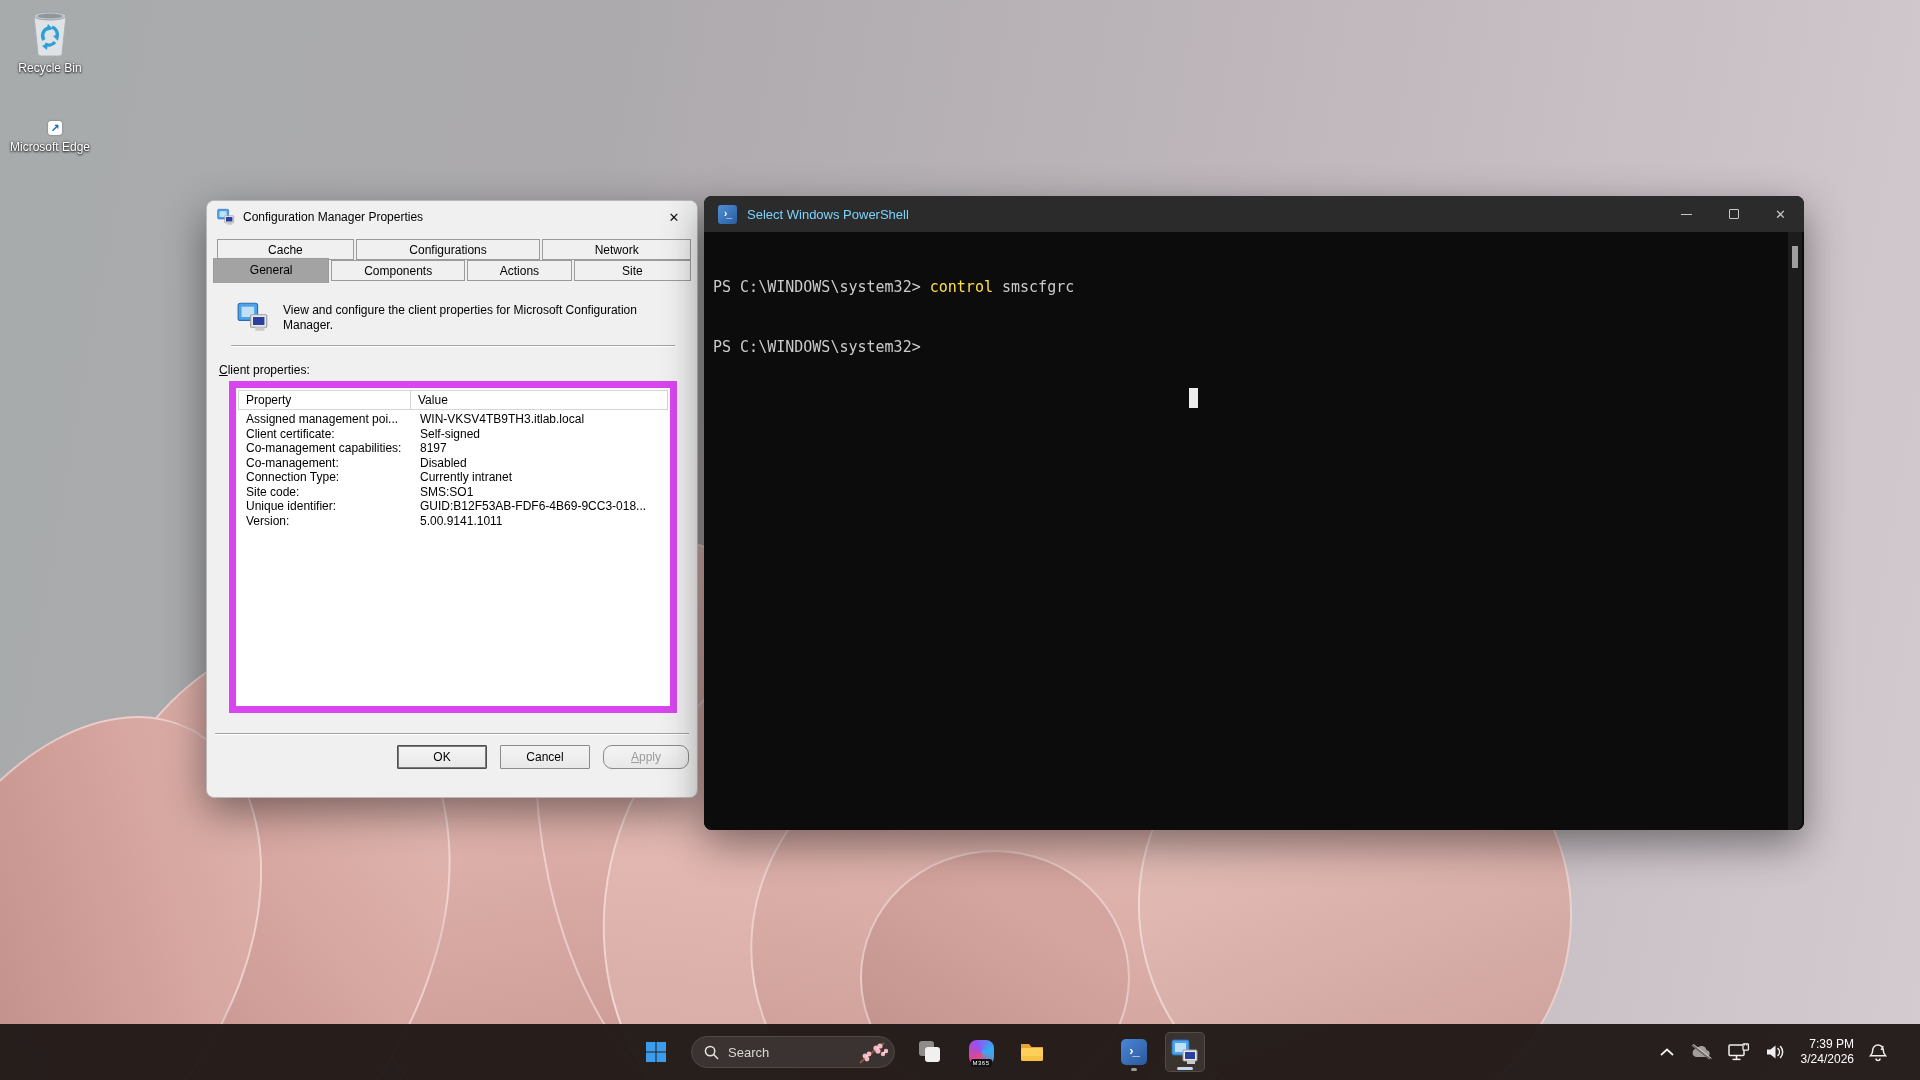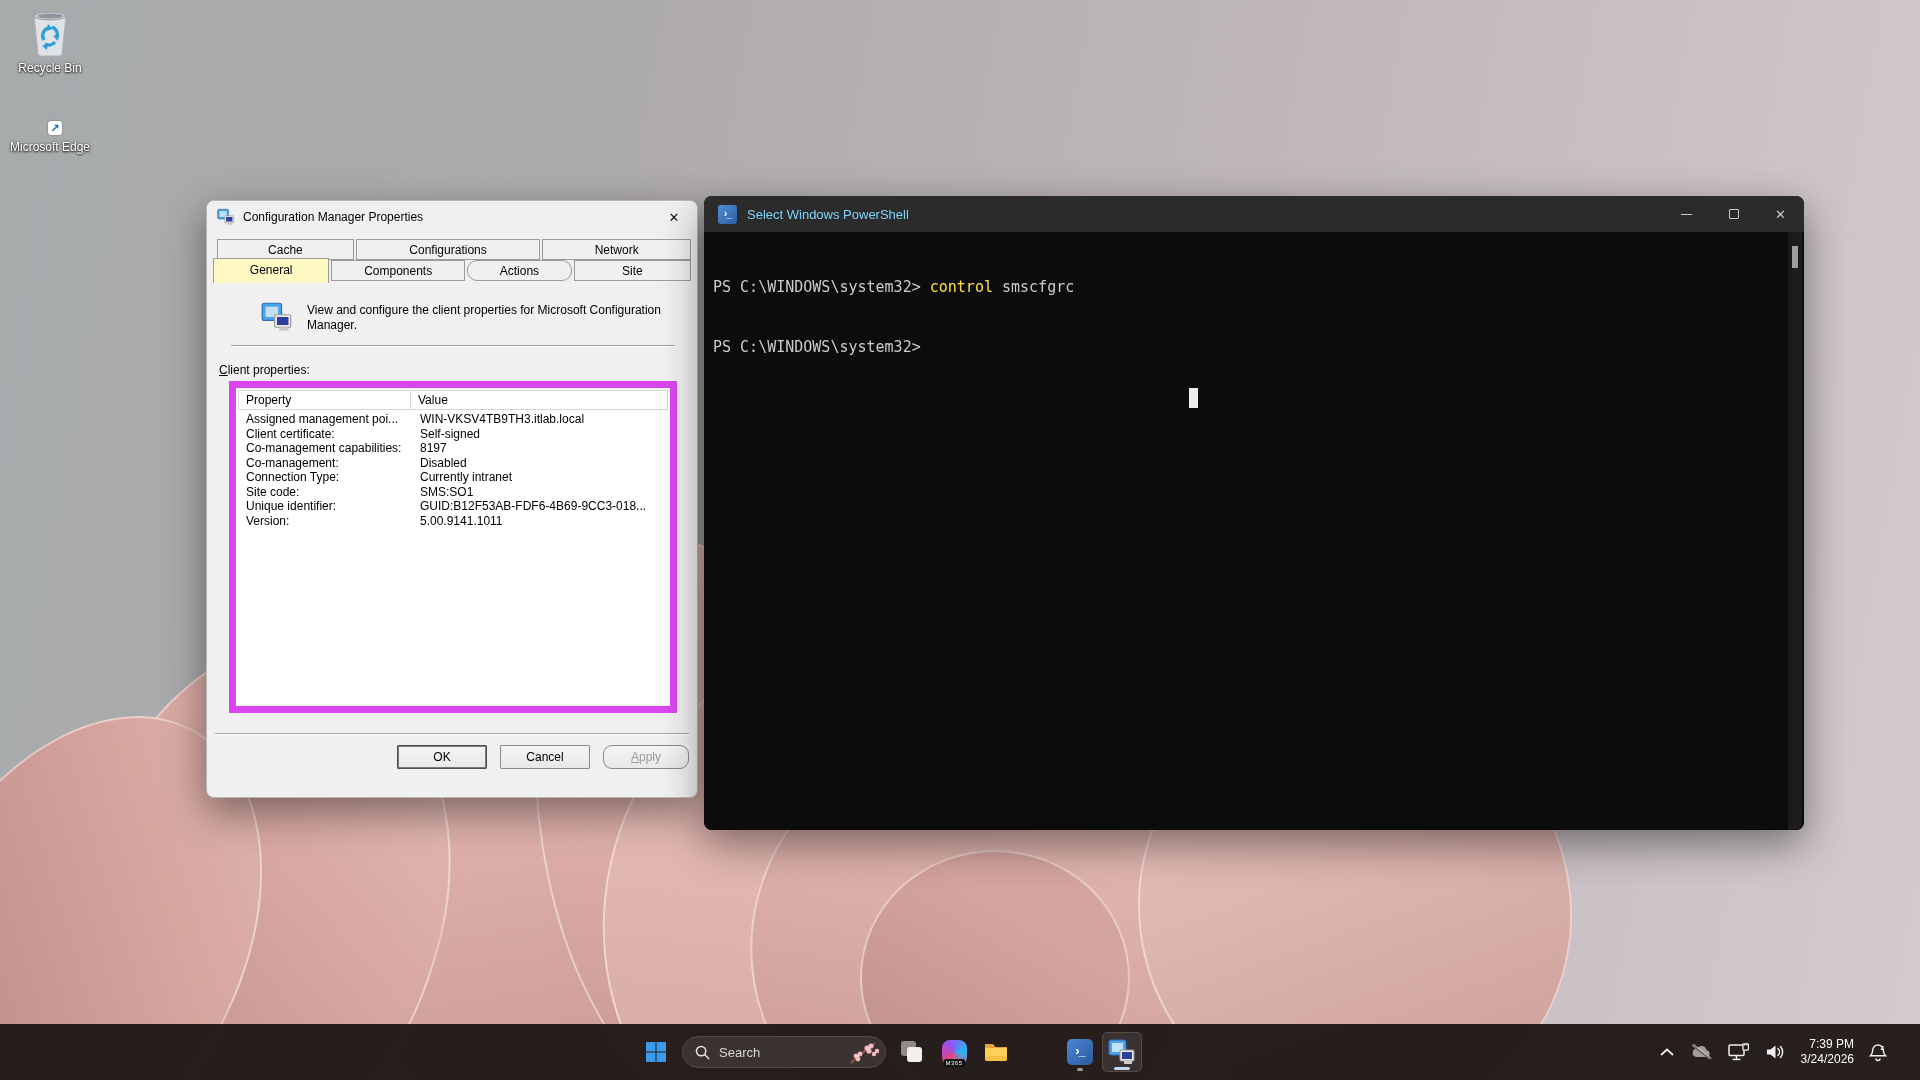--- a/index.html
+++ b/index.html
@@ -53,23 +53,23 @@
   .dlg-titlebar{height:32px;display:flex;align-items:center;padding-left:10px;border-radius:8px 8px 0 0;background:#f0f0f0;}
   .dlg-title{margin-left:8px;font-size:12px;}
   .dlg-close{position:absolute;right:8px;top:5px;width:30px;height:24px;text-align:center;
              line-height:24px;font-size:13px;color:#111;cursor:default;}
   .tabrows{margin:6px 6px 0 6px;position:relative;}
   .tabrow{display:flex;}
   .tabrow1{margin-left:4px;}
   .tab{height:21px;line-height:20px;text-align:center;background:#f0f0f0;
        border:1px solid #9b9b9b;margin-right:2px;}
   .t-cache{width:138px;}.t-config{width:186px;}.t-network{width:150px;margin-right:0;}
-  .t-general{width:120px;}.t-components{width:138px;}.t-actions{width:108px;border-radius:10px;}.t-site{width:121px;margin-right:0;}
-  .tab.active{position:relative;top:-2px;height:25px;line-height:23px;z-index:3;border-bottom:none;background:#fef9c3;text-align:center;}
-  .desc-row{display:flex;margin:16px 18px 0 30px;justify-content:flex-end;}
+  .t-general{width:120px;}.t-components{width:138px;}.t-actions{width:108px;}.t-site{width:121px;margin-right:0;}
+  .tab.active{position:relative;top:-2px;height:25px;line-height:23px;z-index:3;border-bottom:none;background:#a3a3a3;text-align:center;}
+  .desc-row{display:flex;margin:16px 18px 0 30px;}
   .desc-text{margin-left:14px;line-height:15px;width:372px;padding-top:2px;}
   .etched{border-top:1px solid #a3a3a3;border-bottom:1px solid #fff;height:2px;}
   .etch1{margin:12px 22px 0 24px;}
   .clientprops-lbl{margin:16px 0 4px 12px;}
   .ul-first::first-letter{text-decoration:underline;}
   .listbox{margin:2px 22px 0 22px;width:448px;height:332px;background:#fff;
            border:7px solid #d946ef;padding:2px;}
   .lv-header{display:flex;height:20px;border:1px solid #d5d5d5;background:#fff;}
   .lv-hcell{line-height:18px;padding-left:7px;border-right:1px solid #d5d5d5;}
   .lv-hcell.c1{width:172px;}
@@ -101,21 +101,21 @@
   .console{position:relative;height:598px;background:#0c0c0c;border-radius:0 0 8px 8px;
            padding:5px 0 0 9px;font-family:"DejaVu Sans Mono","Liberation Mono",monospace;
            font-size:15px;line-height:20px;color:#cccccc;white-space:pre;overflow:hidden;}
   .cmd{color:#fde047;}
   .cursor-block{position:absolute;left:485px;top:156px;width:9px;height:20px;background:#ededed;}
   .scrollbar{position:absolute;right:2px;top:0;width:14px;height:100%;background:#1c1c1c;border-radius:0 0 8px 0;}
   .sb-thumb{position:absolute;left:4px;top:14px;width:6px;height:22px;background:#9f9f9f;}
 
   
   .taskbar{position:absolute;left:0;bottom:0;width:1920px;height:56px;background:rgba(33,26,24,.97);}
-  .tb-center{position:absolute;left:636px;top:0;height:56px;display:flex;align-items:center;gap:2px;}
+  .tb-center{position:absolute;left:636px;top:0;height:56px;display:flex;align-items:center;gap:11px;}
   .tb-btn{position:relative;width:40px;height:40px;border-radius:5px;display:flex;align-items:center;justify-content:center;}
   .tb-btn.active{background:rgba(255,255,255,.09);border:1px solid rgba(255,255,255,.12);}
   .run-dot{position:absolute;bottom:1px;left:50%;transform:translateX(-50%);width:6px;height:3px;border-radius:2px;background:#9a9a9a;}
   .run-pill{position:absolute;bottom:1px;left:50%;transform:translateX(-50%);width:16px;height:3px;border-radius:2px;background:#c3d9ec;}
   .search-pill{width:204px;height:32px;margin:0 4px;border-radius:16px;background:#3a3331;
                border:1px solid #514946;display:flex;align-items:center;padding:0 6px 0 12px;}
   .search-lbl{margin-left:9px;color:#d9d6d4;font-size:13px;flex:1;}
   .ps-tile{width:26px;height:26px;border-radius:5px;background:linear-gradient(135deg,#4b86d8,#2b5a9c);
            color:#fff;font-size:13px;font-weight:bold;line-height:24px;text-align:center;letter-spacing:-1px;}
   .copilot{position:relative;width:25px;height:25px;border-radius:8px 8px 8px 8px;

